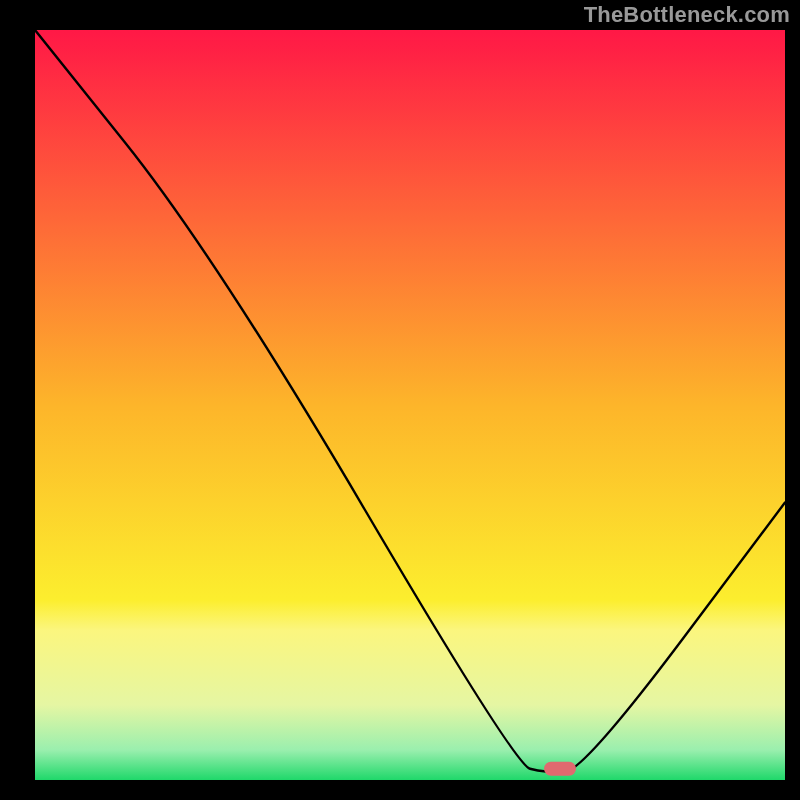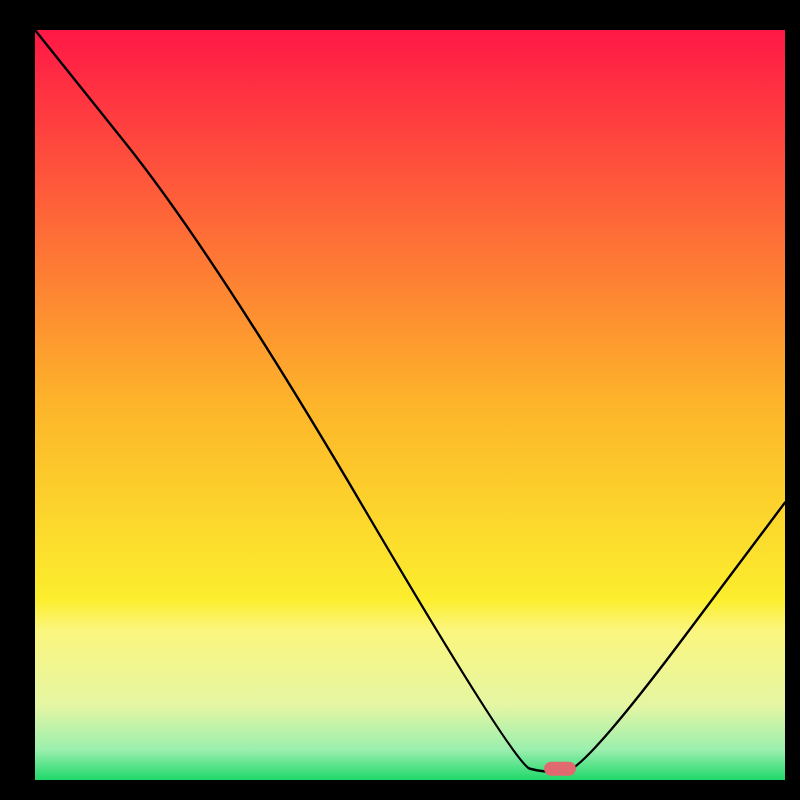--- a/index.html
+++ b/index.html
@@ -36,20 +36,21 @@
     height: 750px;
   }
   .plot svg {
     display: block;
   }
 </style>
 </head>
 <body>
 
 <div class="frame">
+  <div class="watermark">TheBottleneck.com</div>
 
   <div class="plot">
     <svg id="chart-svg" width="750" height="750" viewBox="0 0 750 750" preserveAspectRatio="none">
       <defs>
         <linearGradient id="bg-grad" x1="0" y1="0" x2="0" y2="1">
             <stop offset="0%" stop-color="#ff1846"></stop>
             <stop offset="50%" stop-color="#fdb52a"></stop>
             <stop offset="76%" stop-color="#fcee2e"></stop>
             <stop offset="80%" stop-color="#fbf67e"></stop>
             <stop offset="90%" stop-color="#e5f6a3"></stop>

